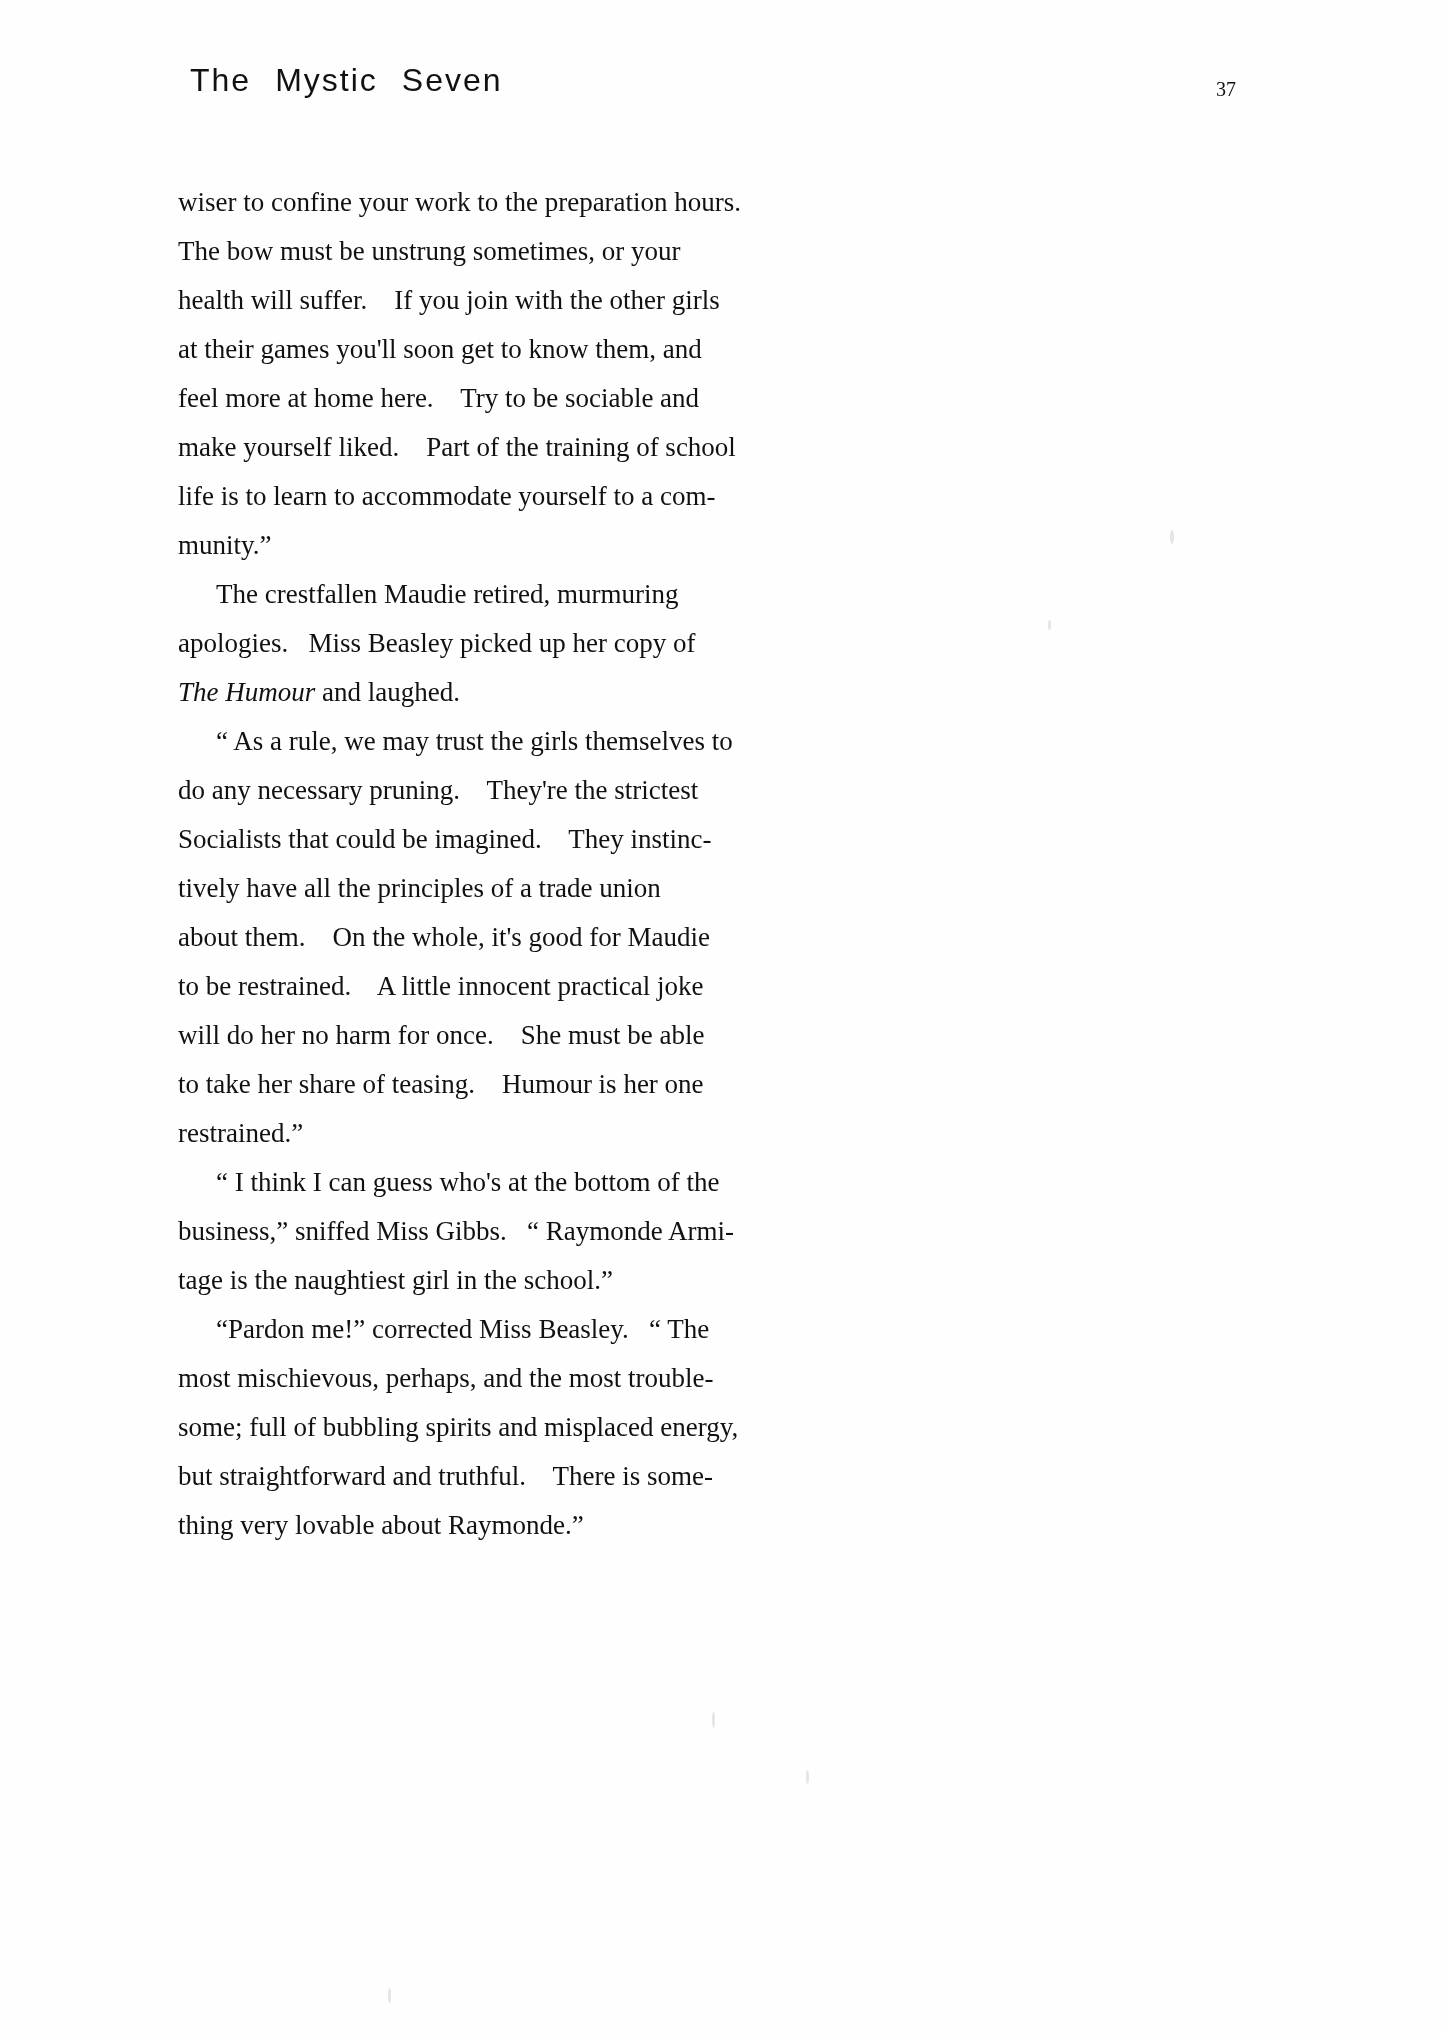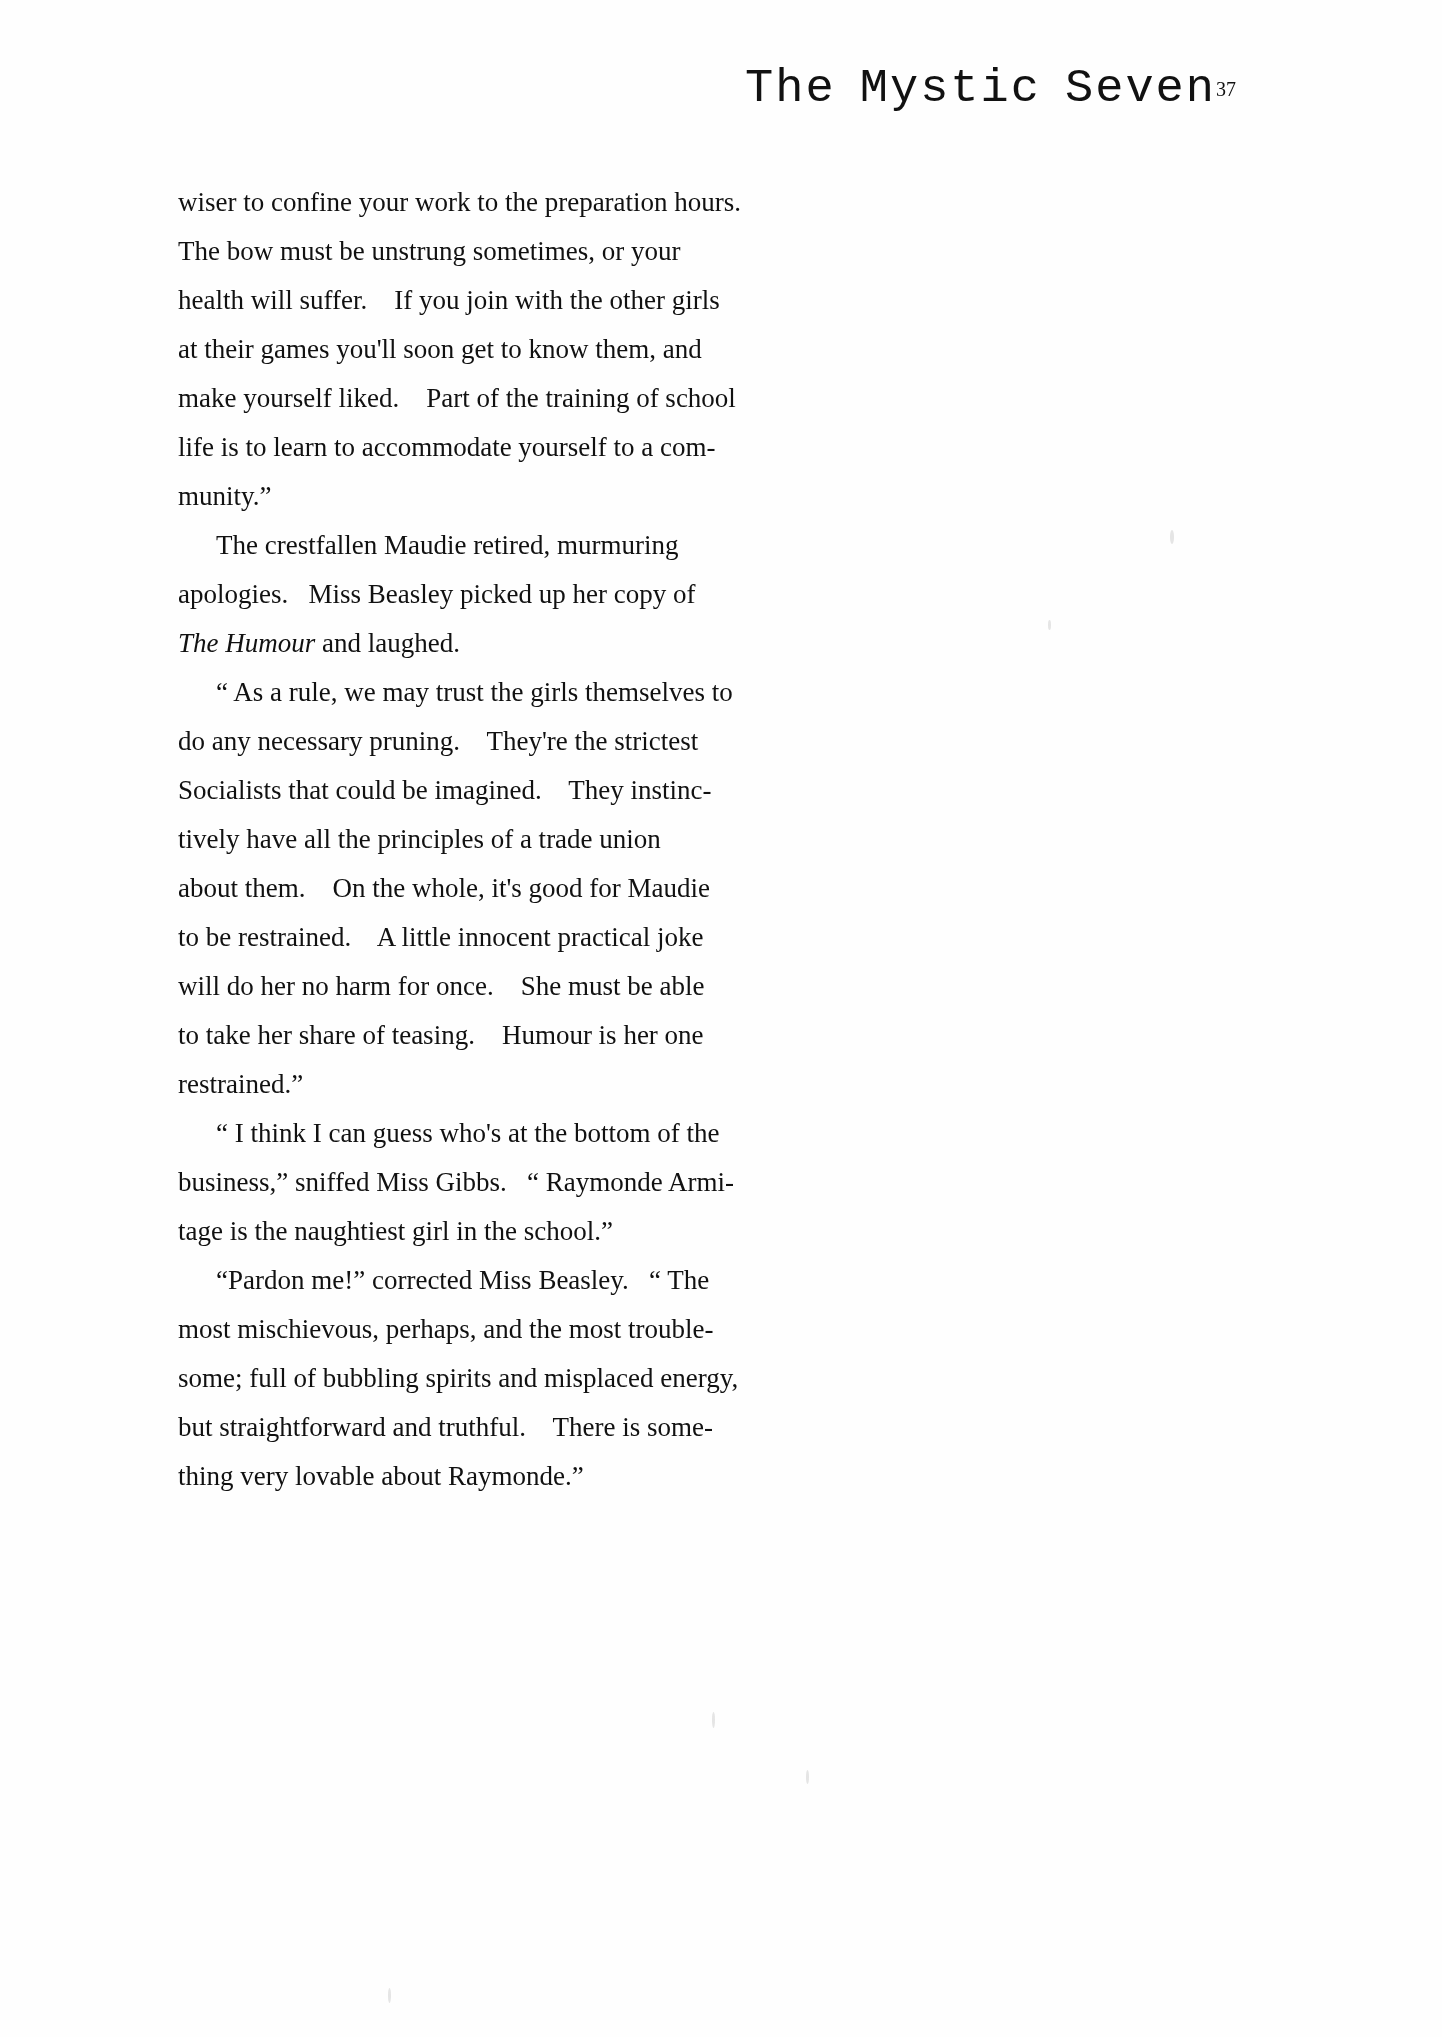--- a/index.html
+++ b/index.html
@@ -26,24 +26,24 @@
     position: absolute;
     top: 62px;
     left: 178px;
     width: 1050px;
     height: 60px;
   }
   .header-title {
     position: absolute;
     left: 0;
     width: 100%;
-    text-align: right;
-    font-size: 47px;
+    text-align: left;
+    font-size: 32px;
     letter-spacing: 2px;
-    font-family: Liberation Mono, monospace;
+    font-family: Liberation Sans, sans-serif;
     color: #111;
     white-space: nowrap;
   }
   .header-title .w {
     display: inline-block;
     margin: 0 12px;
   }
   .page-number {
     position: absolute;
     right: -8px;
@@ -113,20 +113,23 @@
       <span class="line justify">
           <span>The bow must be unstrung sometimes, or your</span>
         </span>
       <span class="line justify">
           <span>health will suffer.    If you join with the other girls</span>
         </span>
       <span class="line justify">
           <span>at their games you'll soon get to know them, and</span>
         </span>
       <span class="line justify">
+          <span>feel more at home here.    Try to be sociable and</span>
+        </span>
+      <span class="line justify">
           <span>make yourself liked.    Part of the training of school</span>
         </span>
       <span class="line justify">
           <span>life is to learn to accommodate yourself to a com-</span>
         </span>
       <span class="line last">munity.”</span>
     </p>
 
     <p class="para">
       <span class="line justify">

